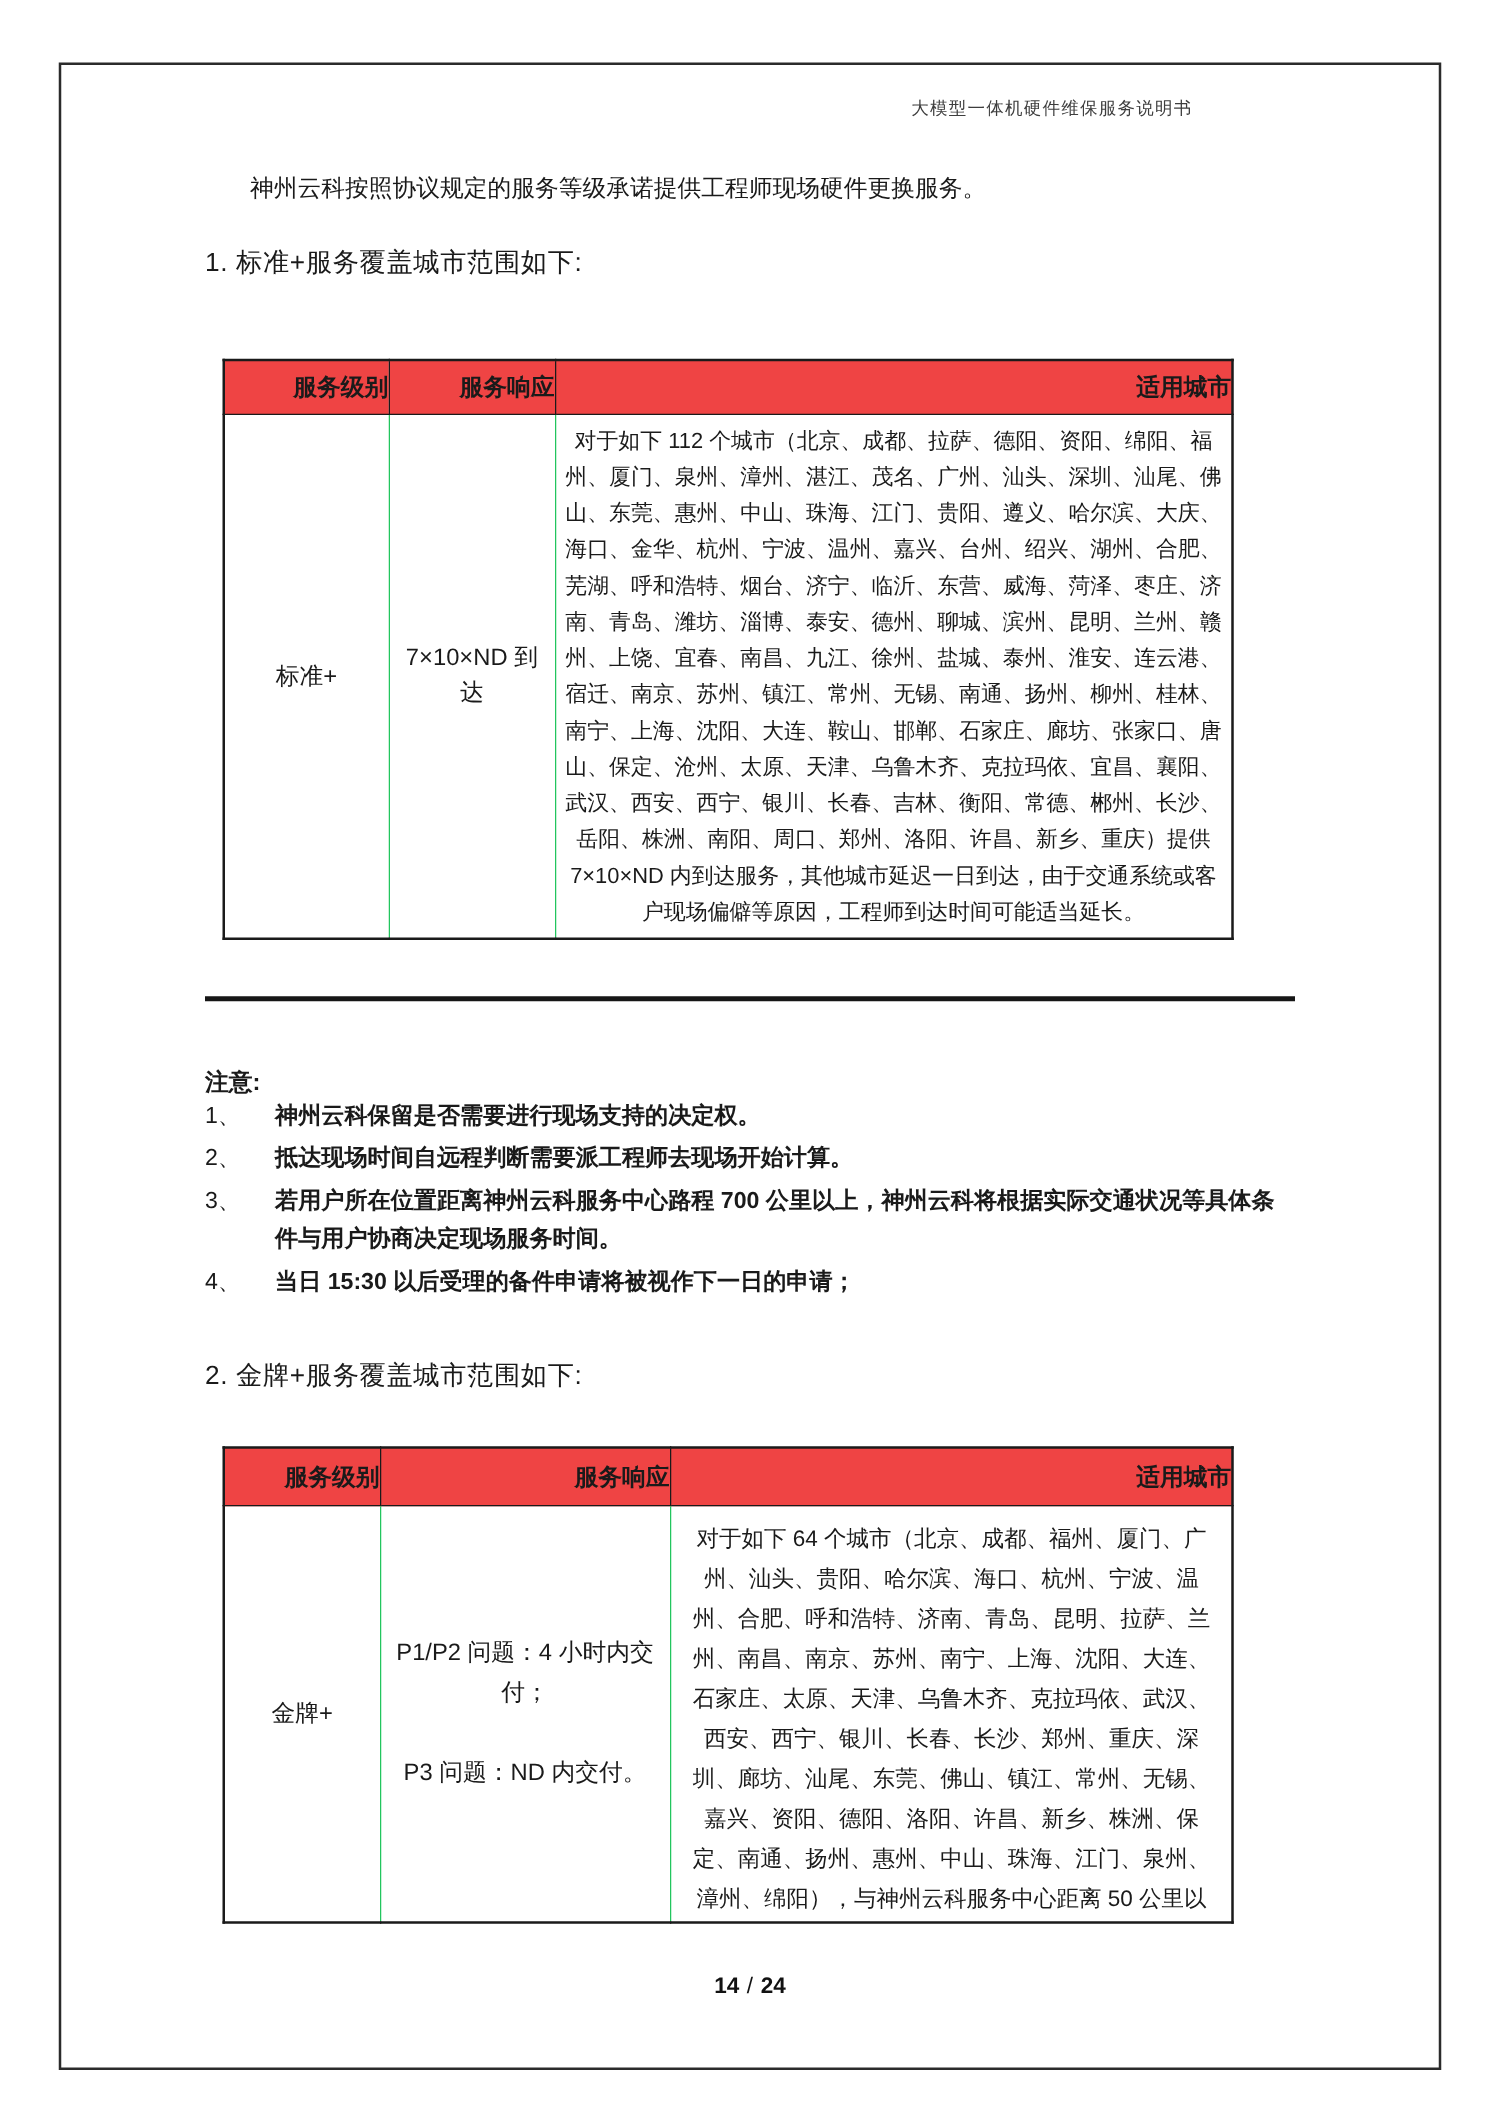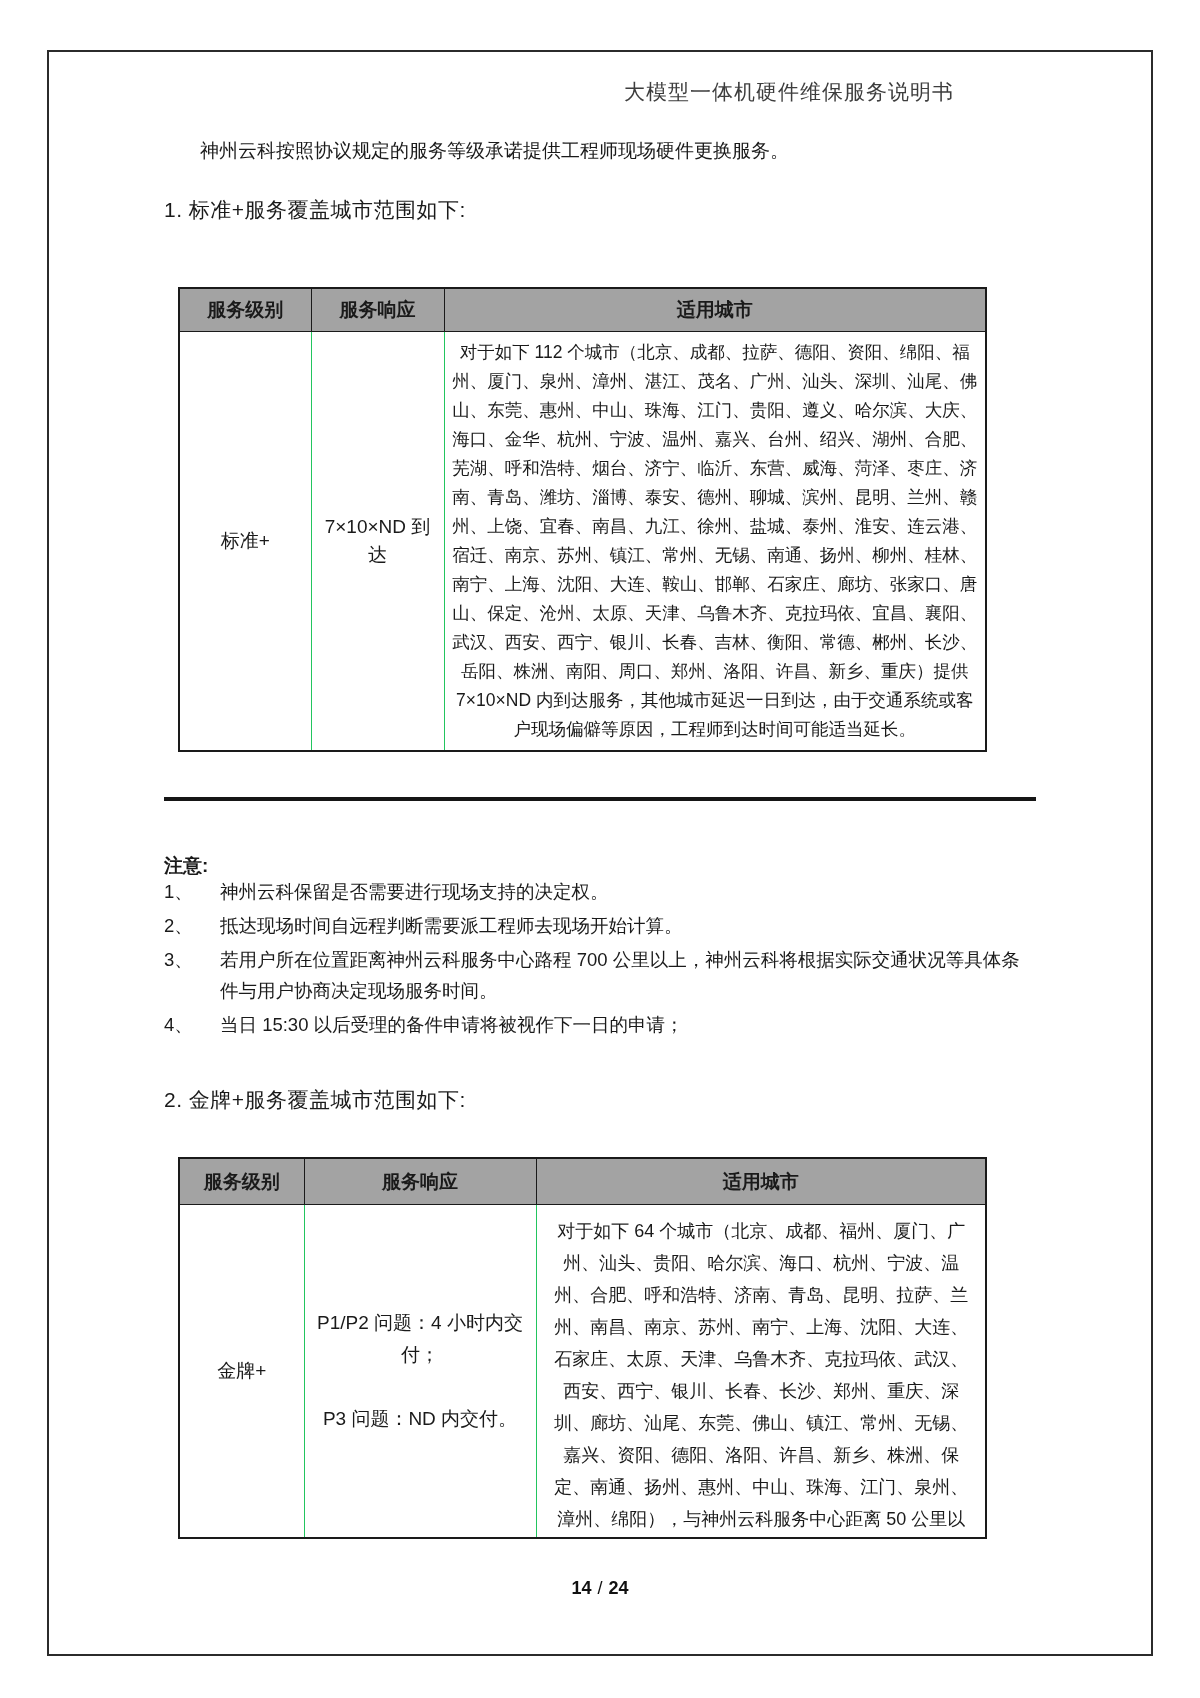--- a/index.html
+++ b/index.html
@@ -15,21 +15,21 @@
     position: absolute;
     left: 47px; top: 50px;
     width: 1102px; height: 1602px;
     border: 2px solid #2b2b2b;
     pointer-events: none;
   }
   .doc-header {
     position: absolute;
     top: 78px; right: 246px;
     font-family: "Liberation Serif", serif;
-    font-size: 21px;
+    font-size: 14px;
     color: #3d3d3d;
     letter-spacing: 1px;
   }
   .intro {
     position: absolute;
     left: 200px; top: 138px;
     width: 840px;
     font-size: 19px;
   }
   .sec-heading {
@@ -46,25 +46,25 @@
     position: absolute;
     left: 178px;
     border-collapse: collapse;
     table-layout: fixed;
     width: 807px;
     border: 2px solid #1a1a1a;
   }
   table.t1 { top: 287px; }
   table.t2 { top: 1157px; }
   table.svc th {
-    background: #a3a3a3;
+    background: #ef4444;
     border: 1px solid #1a1a1a;
     font-size: 19px;
     font-weight: bold;
-    text-align: center;
+    text-align: right;
     padding: 0;
   }
   table.t1 th { height: 42px; }
   table.t2 th { height: 45px; }
   table.svc td {
     border: 1px solid #22c55e;
     font-size: 19px;
     vertical-align: middle;
     text-align: center;
     padding: 0 6px;
@@ -113,21 +113,21 @@
     left: 164px; top: 876px;
     width: 872px;
   }
   .note-item {
     display: flex;
     margin-bottom: 3px;
     font-size: 18.5px;
     line-height: 31px;
   }
   .note-num { width: 56px; flex: 0 0 56px; }
-  .note-text { flex: 1; }
+  .note-text { flex: 1; font-weight: bold; }
 
   .page-footer {
     position: absolute;
     left: 0; top: 1578px;
     width: 100%;
     text-align: center;
     font-family: Liberation Sans, sans-serif;
     font-size: 18px;
     color: #111;
   }

